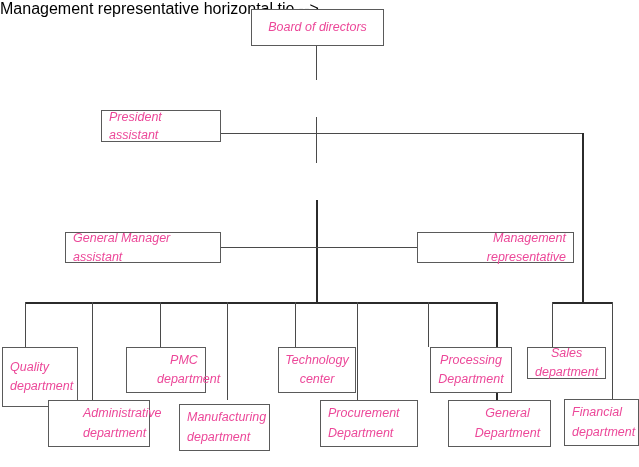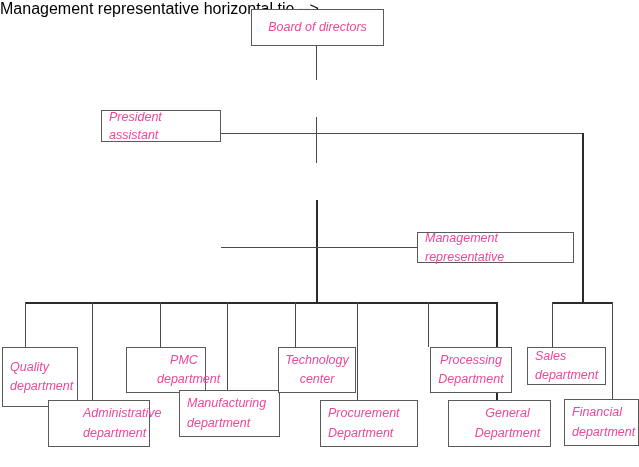--- a/index.html
+++ b/index.html
@@ -107,41 +107,44 @@
   <div class="node center" style="left:251px; top:9px; width:133px; height:37px;">
     <span class="node-label">Board of directors</span>
   </div>
 
 
   <div class="node" style="left:101px; top:110px; width:120px; height:32px;">
     <span class="node-label">President assistant</span>
   </div>
 
 
+  <div class="node" style="left:65px; top:232px; width:156px; height:31px;">
+    <span class="node-label">General Manager assistant</span>
+  </div>
 
-  <div class="node" style="left:417px; top:232px; width:157px; height:31px;">
+  <div class="node" style="left:417px; top:232px; width:157px; height:31px;text-align:right;">
     <span class="node-label">Management representative</span>
   </div>
 
   <div class="node two-line" style="left:2px; top:347px; width:76px; height:60px;">
     <span class="node-label">Quality
 department</span>
   </div>
 
   <div class="node two-line" style="left:48px; top:400px; width:102px; height:47px;padding-left:27px;">
     <span class="node-label">Administrative
 department</span>
   </div>
 
   <div class="node two-line center" style="left:126px; top:347px; width:80px; height:46px;padding-left:24px;">
     <span class="node-label">PMC
 department</span>
   </div>
 
-  <div class="node two-line" style="left:179px; top:390px; width:101px; height:47px;">
+  <div class="node two-line" style="left:179px; top:404px; width:91px; height:47px;">
     <span class="node-label">Manufacturing
 department</span>
   </div>
 
   <div class="node two-line center" style="left:278px; top:347px; width:78px; height:46px;">
     <span class="node-label">Technology
 center</span>
   </div>
 
   <div class="node two-line" style="left:320px; top:400px; width:98px; height:47px;">
@@ -152,21 +155,21 @@
   <div class="node two-line center" style="left:396px; top:347px; width:82px; height:46px;margin-left:34px;">
     <span class="node-label">Processing
 Department</span>
   </div>
 
   <div class="node two-line center" style="left:448px; top:400px; width:103px; height:47px;padding-left:16px;">
     <span class="node-label">General
 Department</span>
   </div>
 
-  <div class="node two-line" style="left:527px; top:347px; width:79px; height:38px;">
+  <div class="node two-line" style="left:527px; top:347px; width:79px; height:32px;text-align:center;">
     <span class="node-label">Sales
 department</span>
   </div>
 
   <div class="node two-line" style="left:564px; top:399px; width:75px; height:47px;">
     <span class="node-label">Financial
 department</span>
   </div>
 
 </div>

